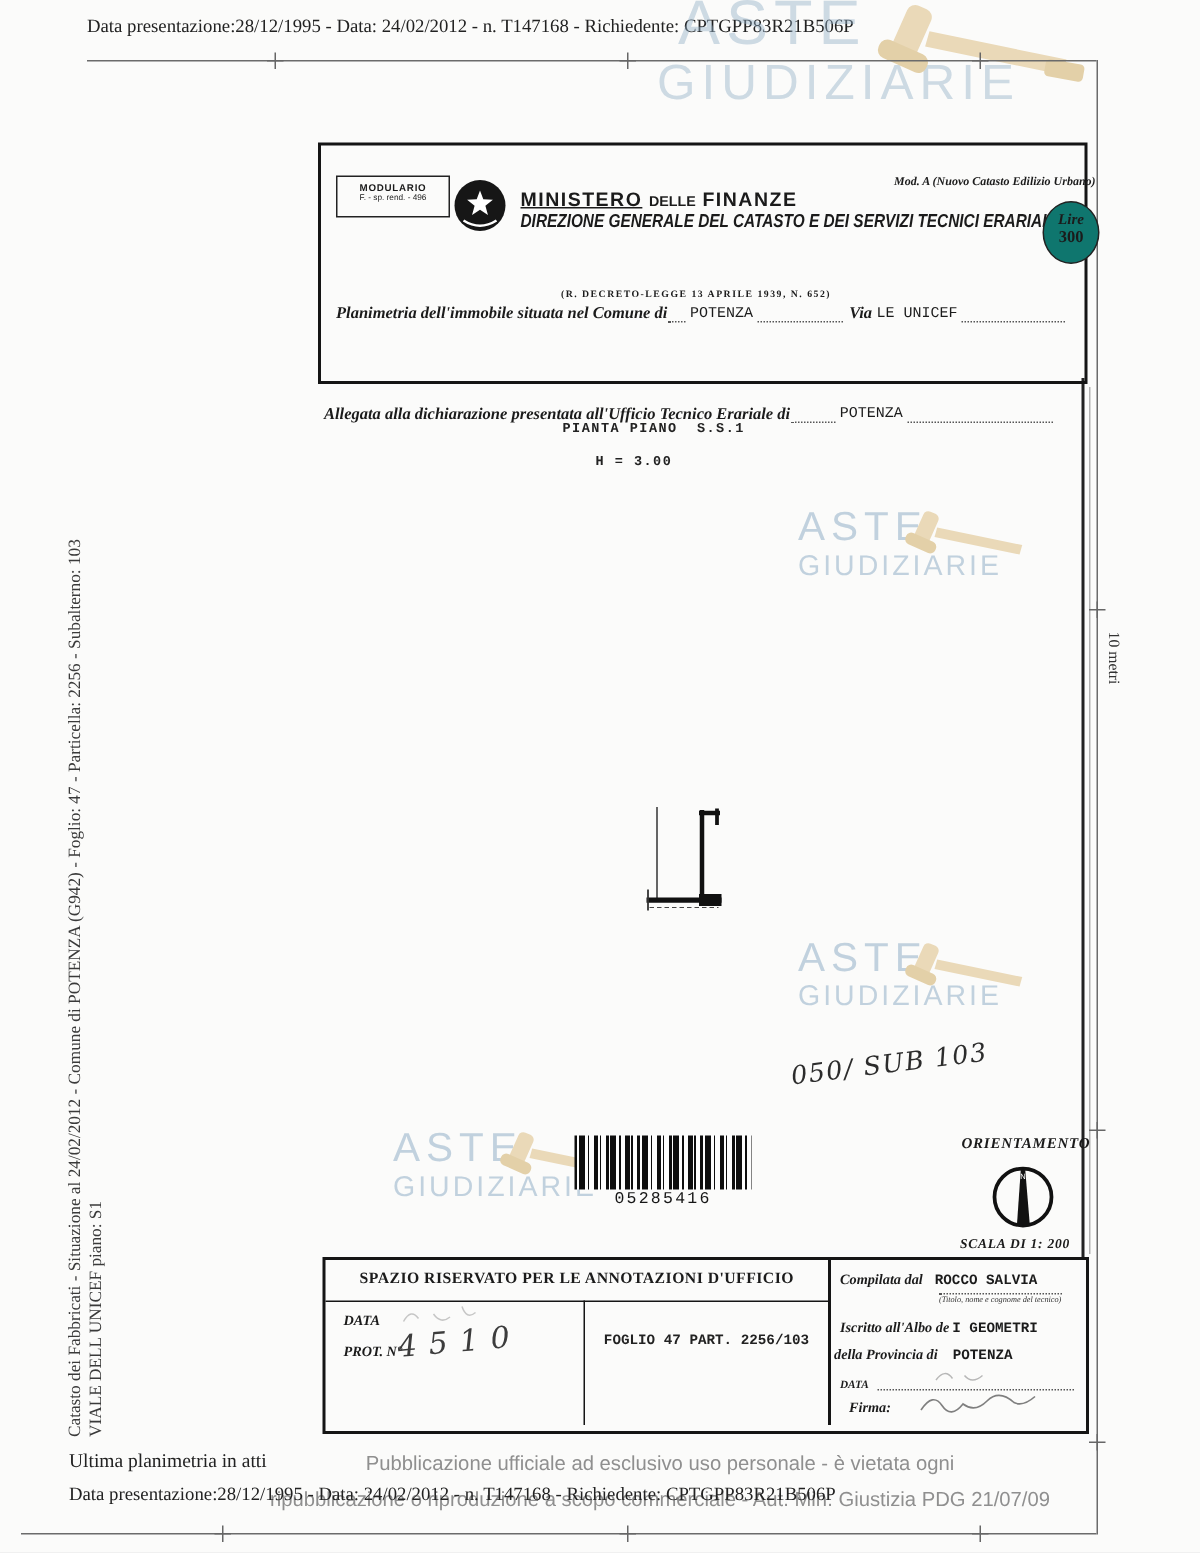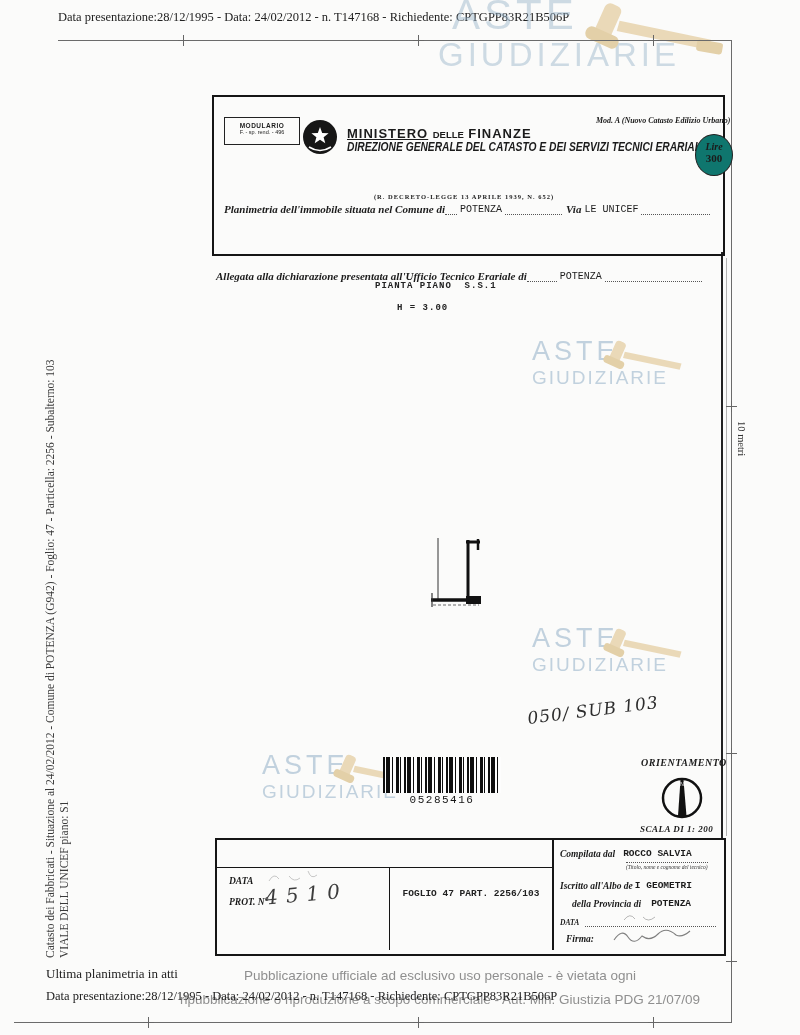--- a/index.html
+++ b/index.html
@@ -158,20 +158,21 @@
     <circle cx="24" cy="26" r="19" fill="none" stroke="#111" stroke-width="2.5"></circle>
     <line x1="24" y1="6" x2="24" y2="46" stroke="#111" stroke-width=".7"></line>
     <path d="M22.5,8 L20,44 L28.5,44 L25.5,8 Z" fill="#111"></path>
     <text x="24" y="14" font-size="5" fill="#fff" text-anchor="middle" font-family="Liberation Sans,sans-serif">N</text>
   </svg>
   <div class="abs lbl" style="left:640px;top:824px;font-size:9px;letter-spacing:.5px;">SCALA DI 1: 200</div>
 
   <div class="abs" style="left:215px;top:838px;width:507px;height:114px;border:2px solid #151515;">
 
     <div class="abs" style="left:0;top:0;width:335px;height:110px;border-right:2px solid #151515;">
+      <div class="abs t-serif" style="left:0;top:7px;width:335px;text-align:center;font-size:10.5px;font-weight:bold;letter-spacing:.3px;">SPAZIO RISERVATO PER LE ANNOTAZIONI D'UFFICIO</div>
       <div class="abs" style="left:0;top:27px;width:335px;height:0;border-top:1.5px solid #151515;"></div>
       <div class="abs" style="left:172px;top:27px;width:0;height:83px;border-left:1.5px solid #151515;"></div>
       <div class="abs tbl-lbl" style="left:12px;top:36px;">DATA</div>
       <svg class="abs" style="left:48px;top:30px;" width="70" height="16" viewBox="0 0 70 16">
         <path d="M4,11 q5,-9 10,-2 m10,-3 q5,7 11,2 m8,-7 q3,9 9,4" stroke="#9a9a9a" stroke-width="1" fill="none" opacity=".55"></path>
       </svg>
       <div class="abs tbl-lbl" style="left:12px;top:57px;">PROT. N°</div>
       <div class="abs hand" style="left:48px;top:42px;font-size:20px;letter-spacing:8px;transform:rotate(-5deg);color:#3c3c3c;">4510</div>
       <div class="abs t-mono" style="left:174px;top:48px;width:160px;text-align:center;font-size:9.5px;font-weight:bold;color:#222;">FOGLIO 47 PART. 2256/103</div>
     </div>
@@ -179,21 +180,21 @@
     <div class="abs" style="left:337px;top:0;width:166px;height:110px;">
       <div class="abs formrow" style="left:6px;top:8px;width:156px;">
         <span class="tbl-lbl">Compilata dal</span>
         <span class="t-mono" style="font-size:9.5px;font-weight:bold;padding-left:8px;">ROCCO SALVIA</span>
       </div>
       <div class="abs t-serif" style="left:72px;top:22px;font-size:5.5px;font-style:italic;color:#333;border-top:1px dotted #555;padding-top:1px;">(Titolo, nome e cognome del tecnico)</div>
       <div class="abs formrow" style="left:6px;top:40px;width:156px;">
         <span class="tbl-lbl">Iscritto all'Albo de</span>
         <span class="t-mono" style="font-size:9.5px;font-weight:bold;padding-left:2px;">I GEOMETRI</span>
       </div>
-      <div class="abs formrow" style="left:18px;top:58px;width:156px;">
+      <div class="abs formrow" style="left:2px;top:58px;width:156px;">
         <span class="tbl-lbl">della Provincia di</span>
         <span class="t-mono" style="font-size:9.5px;font-weight:bold;padding-left:10px;">POTENZA</span>
       </div>
       <div class="abs formrow" style="left:6px;top:78px;width:156px;">
         <span class="tbl-lbl" style="font-size:7.5px;">DATA</span>
         <span class="dots" style="flex:1;margin-left:6px;height:8px;"></span>
       </div>
       <svg class="abs" style="left:66px;top:70px;" width="60" height="14" viewBox="0 0 60 14">
         <path d="M4,10 q6,-8 11,-1 m8,-2 q5,6 12,0" stroke="#8a8a8a" stroke-width="1" fill="none" opacity=".6"></path>
       </svg>

